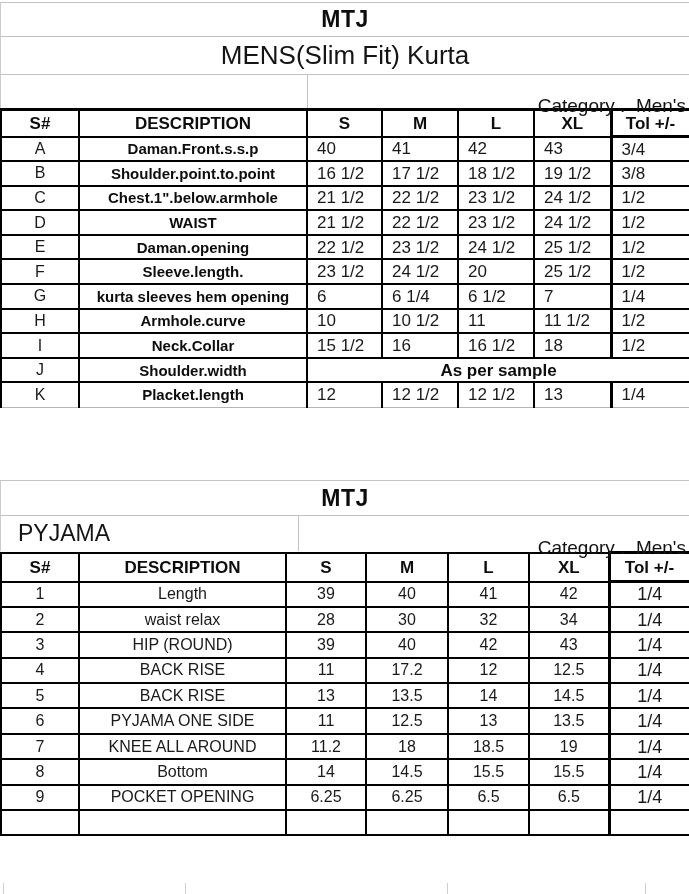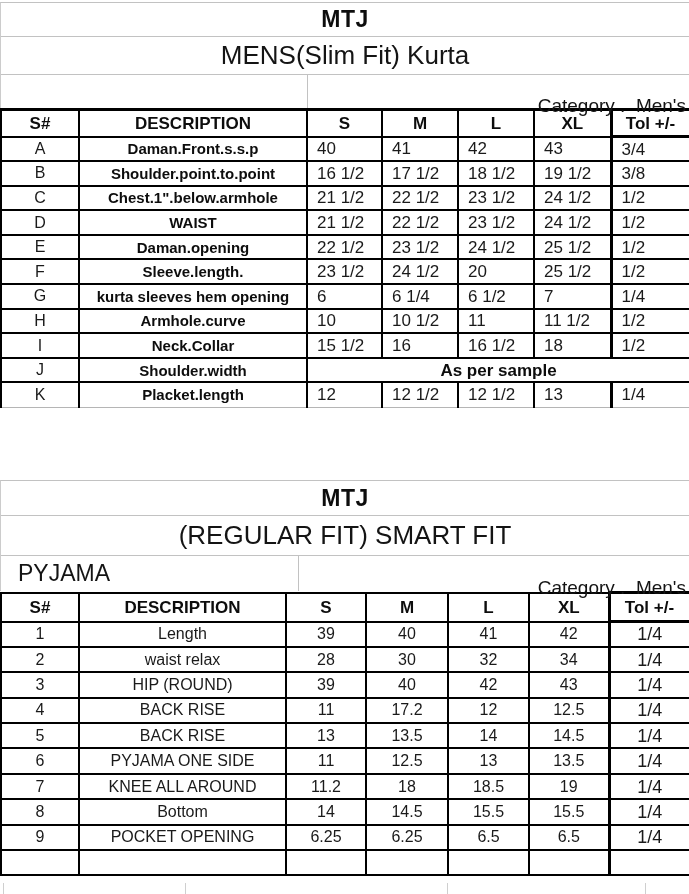--- a/index.html
+++ b/index.html
@@ -189,23 +189,20 @@
           </tr>
         </tbody>
     </table>
   </section>
 
   <section class="sec" id="sec2">
     <div class="titles">
       <div class="trow h35">
         <span class="title-mtj">MTJ</span>
       </div>
-      <div class="trow h40">
-        <span class="subtitle">(REGULAR FIT) SMART FIT</span>
-      </div>
       <div class="catrow h35b">
         <div class="cat-left w285">
           <span class="pyjama">PYJAMA</span>
         </div>
         <div class="cat-right">
           <span class="category">Category .  Men's</span>
         </div>
       </div>
     </div>
     <table class="t2">

